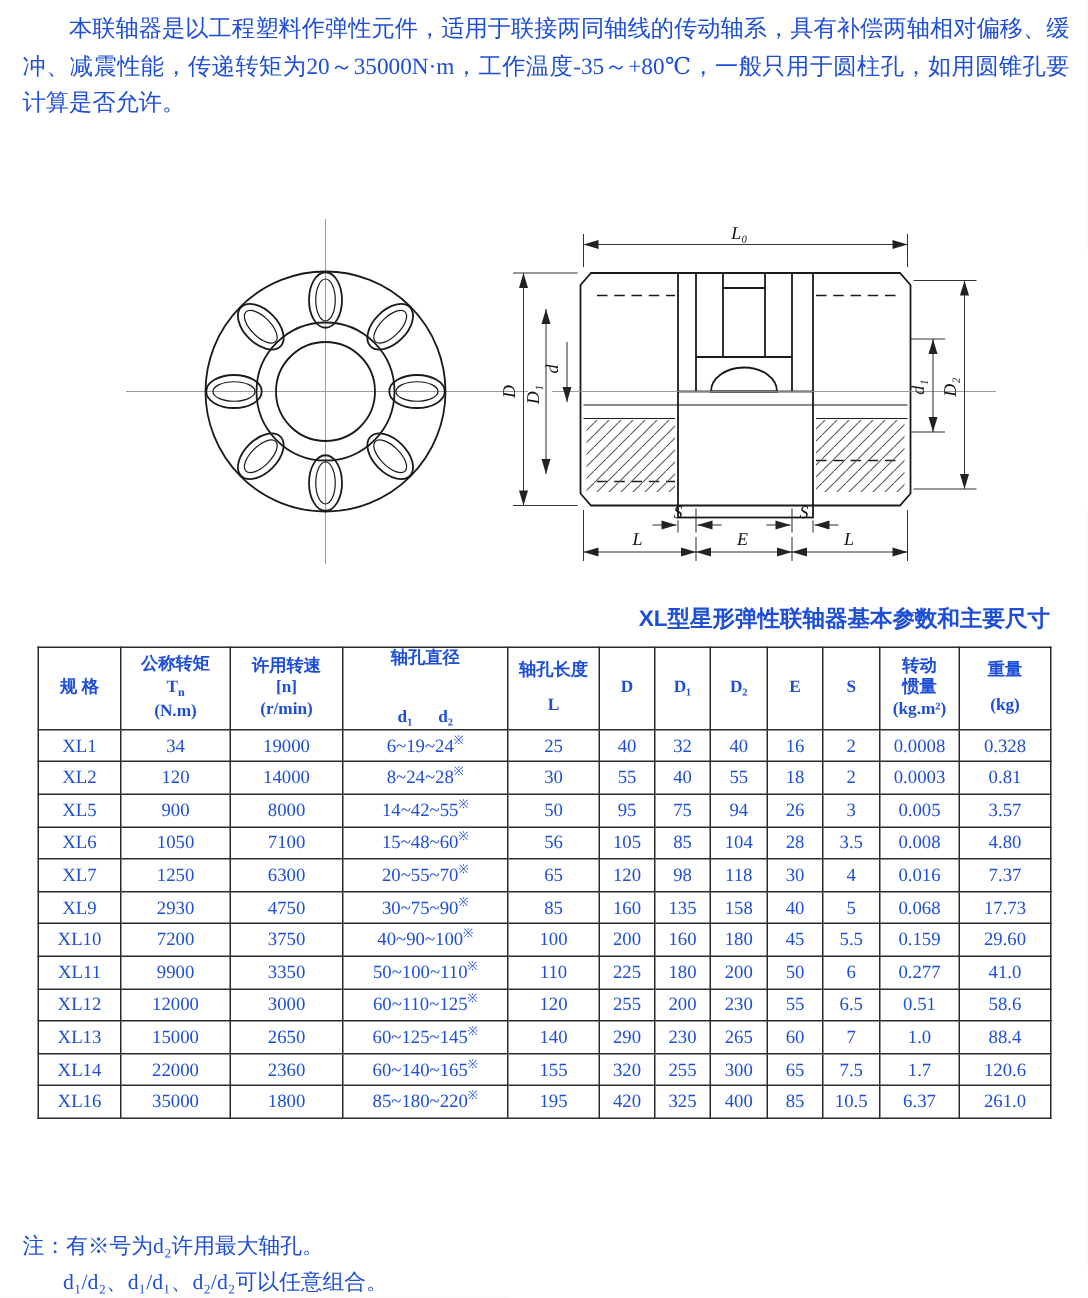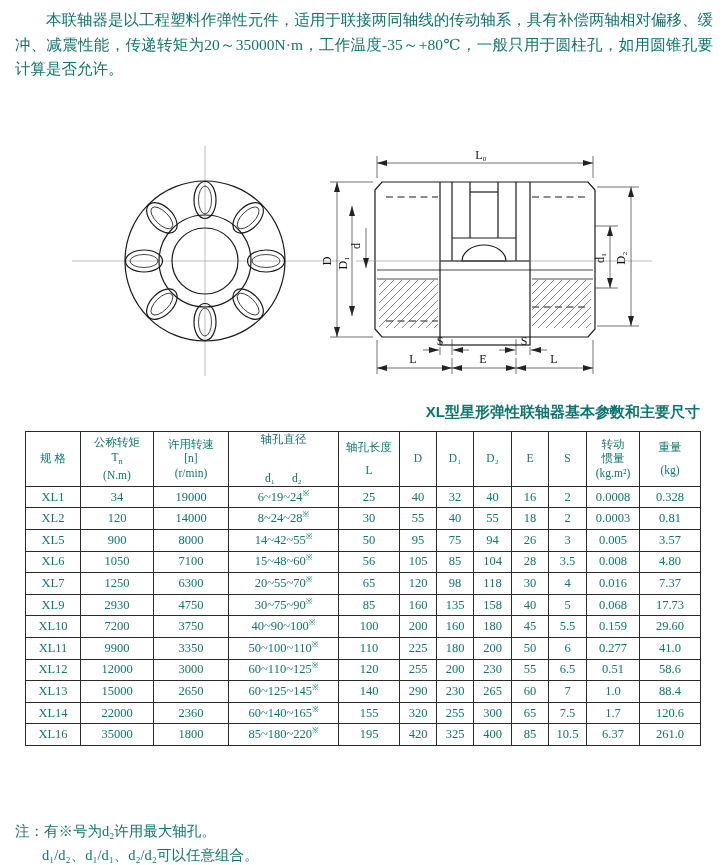--- a/index.html
+++ b/index.html
@@ -1,29 +1,29 @@
 <!DOCTYPE html>
 <html><head>
 <meta charset="utf-8">
 <style>
   html,body{margin:0;padding:0;background:#f7f7f5;}
   .page{position:relative;width:725px;height:865px;background:#ffffff;
-        font-family:"Liberation Serif","DejaVu Serif",serif;color:#0f766e;overflow:hidden;}
+        font-family:"Liberation Serif","DejaVu Serif",serif;color:#1d4ed8;overflow:hidden;}
   .intro{position:absolute;top:8px;left:15px;width:698px;margin:0;
          font-size:15.5px;line-height:24.6px;text-align:justify;text-indent:2em;}
-  .drawing-wrap{position:absolute;top:130px;left:0;width:638px;height:270px;}
+  .drawing-wrap{position:absolute;top:130px;left:12px;width:638px;height:270px;font-style:italic;}
   .title-row{position:absolute;top:403px;left:25px;width:675px;text-align:right;
              font-family:"Liberation Sans","DejaVu Sans",sans-serif;font-size:15px;font-weight:600;}
   .unit-label{position:absolute;right:80px;top:2px;font-weight:400;font-size:10px;
               font-family:"Liberation Sans","DejaVu Sans",sans-serif;}
   table.params{position:absolute;top:431px;left:25px;width:675px;border-collapse:collapse;
                table-layout:fixed;border:1.6px solid #1a1a1a;}
   table.params th,table.params td{border:1px solid #2a2a2a;text-align:center;
                padding:0;overflow:hidden;}
-  table.params thead th{font-weight:400;font-size:11.5px;line-height:1.3;height:49px;
+  table.params thead th{font-weight:700;font-size:11.5px;line-height:1.3;height:49px;
                vertical-align:middle;}
   table.params tbody td{height:20.6px;font-size:12.5px;}
   .hline{white-space:pre;}
   sub.small{font-size:8px;}
   sup.mark{font-size:8px;line-height:0;vertical-align:super;}
   .wgap{margin-top:9px;text-align:center;}
   .notes{position:absolute;top:820px;left:15px;font-size:14.5px;line-height:23.5px;}
   .note-l2{margin-left:27px;}
   
   .ln{stroke:#1a1a1a;stroke-width:1.2;fill:none;}

